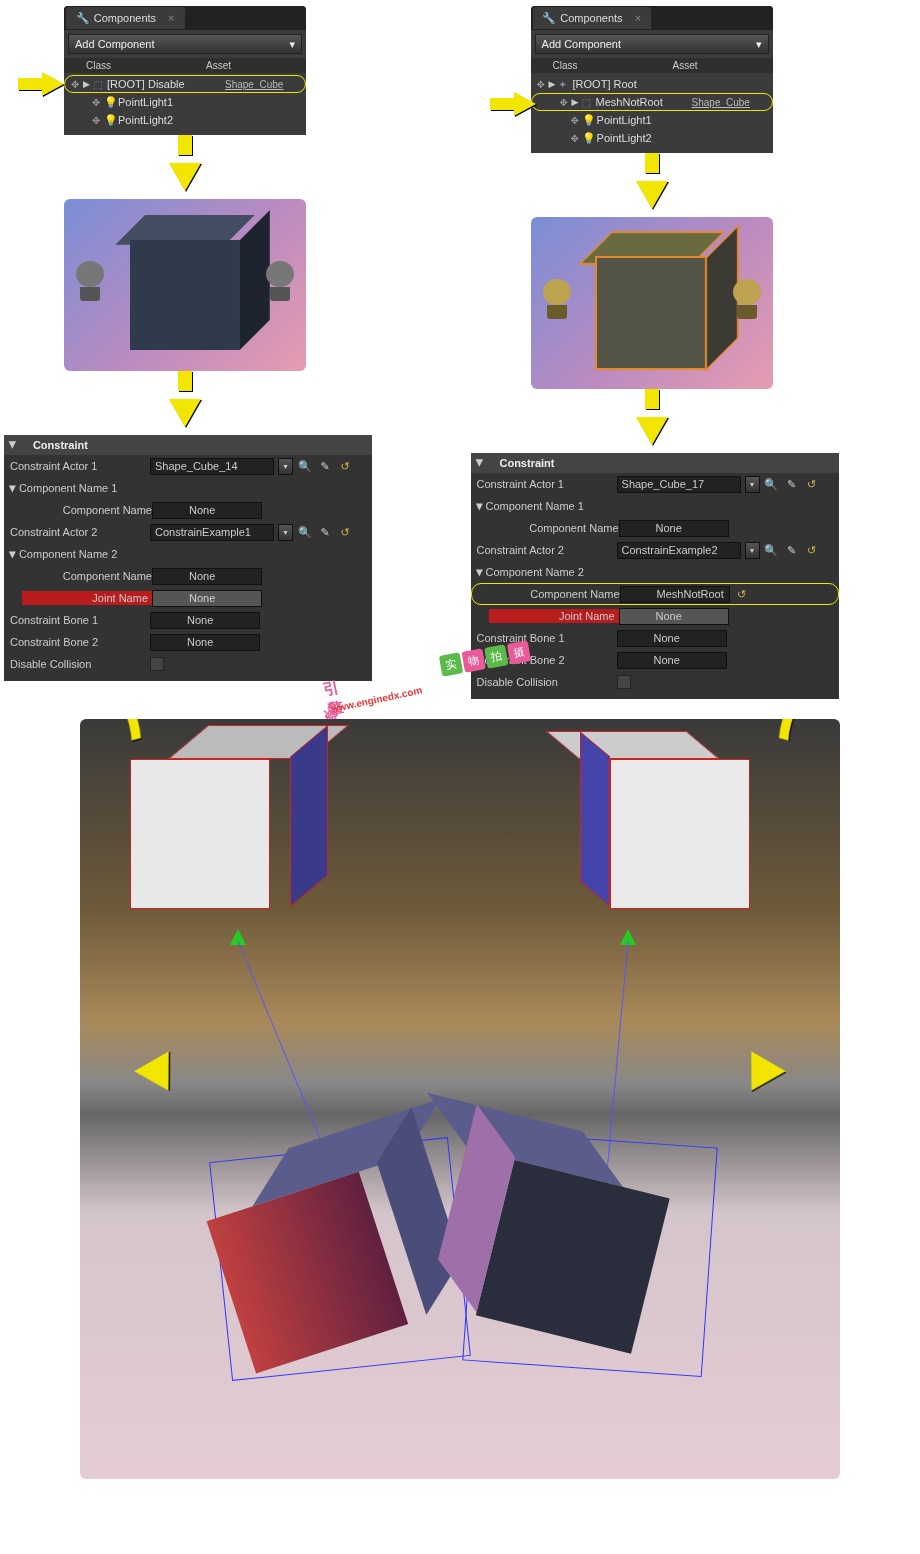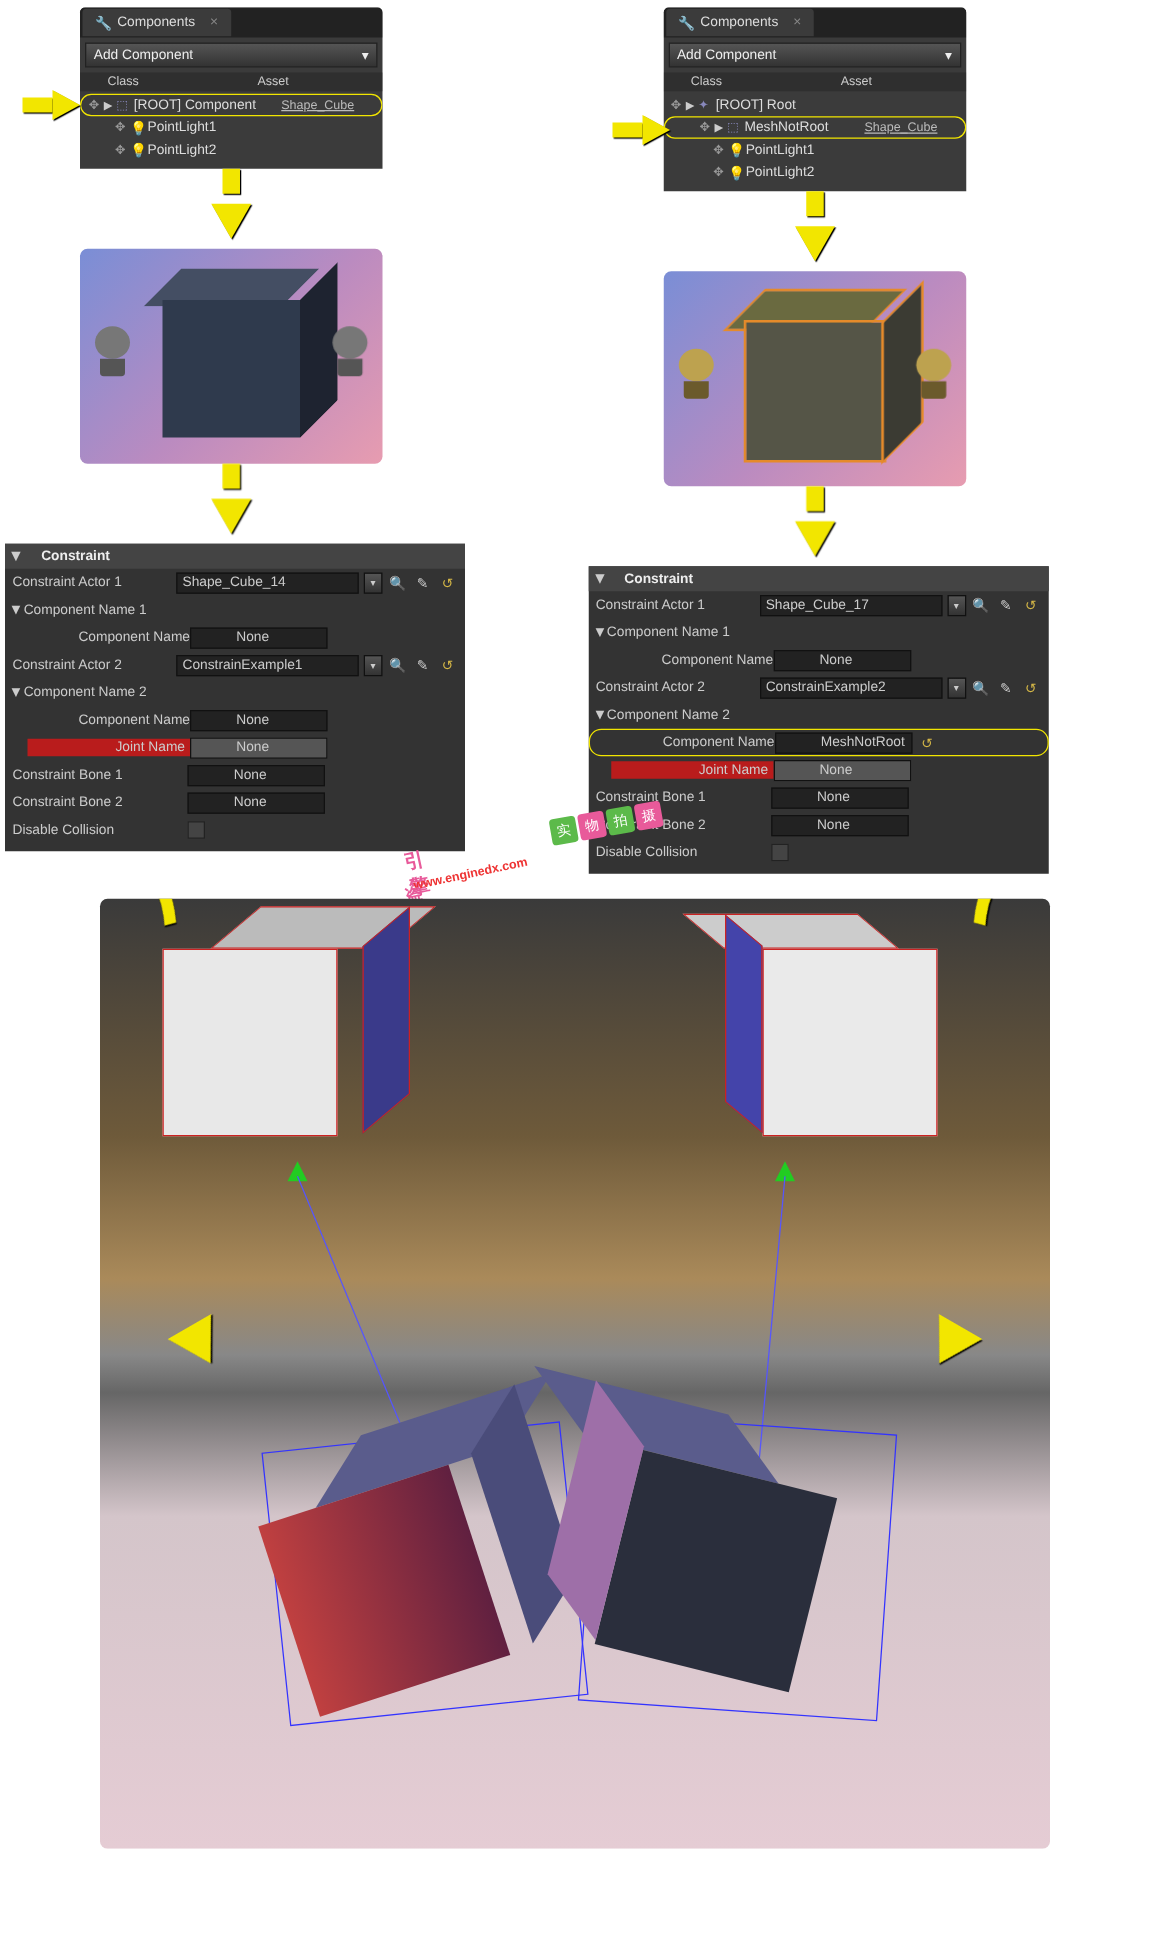--- a/index.html
+++ b/index.html
@@ -154,21 +154,21 @@
   }
   .details-row.sub { padding-left: 18px; }
   .details-label { width: 140px; color:#ccc; }
   .details-label.sub { padding-left: 10px; width:130px;text-align:right;}
   .details-label.hl { background:#b91c1c; padding:1px 4px;}
   .details-field {
     flex: 1; display:flex; align-items:center; gap:4px;
   }
   .field-input {
     background:#222; border:1px solid #111; color:#ccc;
-    height: 17px; padding: 0 4px; width: 146px; font-size:11px;
+    height: 17px; padding: 0 4px; width: 124px; font-size:11px;
   }
   .field-input.wide { width: 110px; padding-left: 36px; }
   .dropdown-btn {
     width: 15px; height:17px; background:linear-gradient(#555,#333);
     border:1px solid #111; display:flex;align-items:center;justify-content:center;
     color:#ccc; font-size:8px;
   }
   .icon-btn {
     width:16px;height:16px; color:#ccc; font-size:11px;
     display:flex;align-items:center;justify-content:center;
@@ -273,21 +273,21 @@
         </div>
         <div class="comp-headers">
           <div>Class</div>
           <div>Asset</div>
         </div>
         <div class="comp-tree">
           <div class="comp-row highlight">
             <span class="icon-move">✥</span>
             <span class="tri">▶</span>
             <span class="mesh-icon">⬚</span>
-            <span class="name">[ROOT] Component</span>
+            <span class="name">[ROOT] Disable</span>
             <span class="asset">Shape_Cube</span>
           </div>
           <div class="comp-row indent1">
             <span class="icon-move">✥</span>
             <span class="light-icon">💡</span>
             <span class="name">PointLight1</span>
           </div>
           <div class="comp-row indent1">
             <span class="icon-move">✥</span>
             <span class="light-icon">💡</span>

